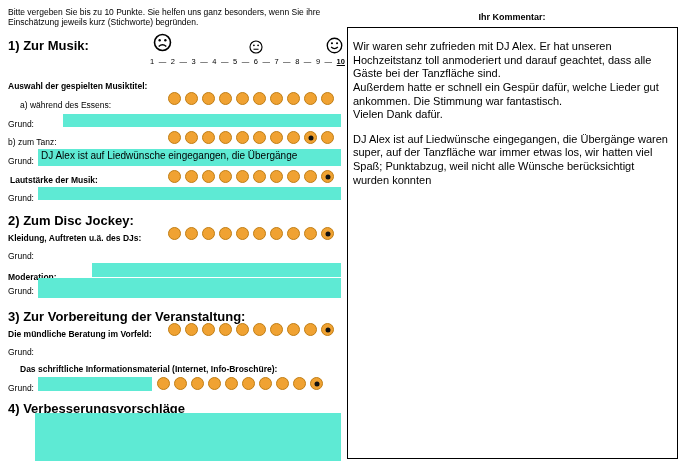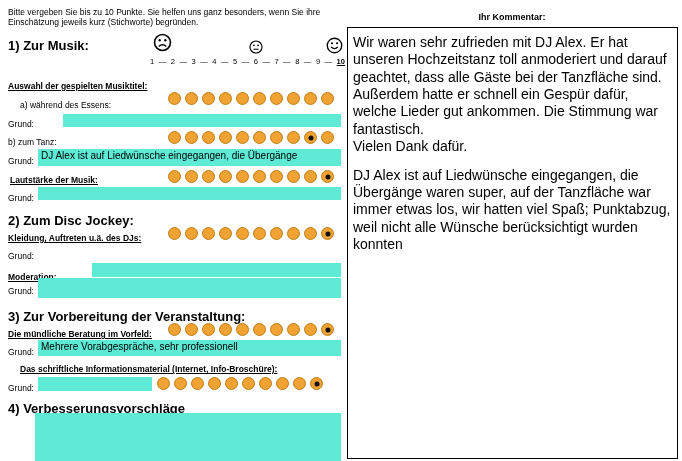--- a/index.html
+++ b/index.html
@@ -2,36 +2,36 @@
 <html><head>
 <meta charset="utf-8">
 <style>
   * { margin:0; padding:0; box-sizing:border-box; }
   html,body { background:#ffffff; }
   body { font-family:"Liberation Sans", sans-serif; color:#000; }
   .page { position:relative; width:682px; height:461px; background:#fff; overflow:hidden; }
   .abs { position:absolute; }
   .lbl { font-size:8.5px; white-space:nowrap; }
   .bold { font-weight:bold; }
-  .ul { text-decoration:underline; }
+  .ul { }
   .sec { font-size:13px; font-weight:bold; white-space:nowrap;text-align:center; }
   .intro { font-size:8.5px; line-height:1.2; }
   .field { background:#5eead4; }
   .field-text { font-size:10px; line-height:1.25; padding:1px 3px; white-space:nowrap; overflow:hidden; }
   .circles { display:flex; gap:4px; }
   .circle { width:13px; height:13px; border-radius:50%; background:#F0A232;
             border:1.5px solid #C07E15; position:relative; flex:0 0 auto; }
   .circle.selected::after { content:""; position:absolute; width:5px; height:5px;
             background:#111; border-radius:50%; top:50%; left:50%; transform:translate(-50%,-50%); }
   .scale { display:flex; justify-content:space-between; align-items:flex-end;
            font-size:7.5px; }
   .scale-num.last { font-weight:bold; text-decoration:underline; }
   .face { display:block; }
   .comment-title { font-size:9px; font-weight:bold; text-align:center; }
-  .comment-box { border:1px solid #000; padding:6px 5px; font-size:14px; line-height:1.24; overflow:hidden; }
+  .comment-box { border:1px solid #000; padding:12px 5px; font-size:11px; line-height:1.24; overflow:hidden; }
   .comment-box p { white-space:pre-line; margin-bottom:11px; }
 </style>
 </head>
 <body>
 
 <div class="page">
 
   <div class="abs intro" style="left:8px; top:7px; width:334px;">Bitte vergeben Sie bis zu 10 Punkte. Sie helfen uns ganz besonders, wenn Sie ihre Einschätzung jeweils kurz (Stichworte) begründen.</div>
 
   <div class="abs sec" style="left:8px; top:38px;">1) Zur Musik:</div>
@@ -170,21 +170,20 @@
       <span class="circle"></span>
       <span class="circle"></span>
       <span class="circle"></span>
       <span class="circle"></span>
       <span class="circle"></span>
       <span class="circle"></span>
       <span class="circle selected"></span>
     </div>
 
   <div class="abs lbl" style="left:8px; top:347px;">Grund:</div>
-  <div class="abs field field-text" style="left:38px; top:340px; width:303px; height:16px;">Mehrere Vorabgespräche, sehr professionell</div>
 
   <div class="abs lbl bold ul" style="left:20px; top:364px;">Das schriftliche Informationsmaterial (Internet, Info-Broschüre):</div>
 
   <div class="abs lbl" style="left:8px; top:383px;">Grund:</div>
   <div class="abs field field-text" style="left:38px; top:377px; width:114px; height:14px;"></div>
   <div class="abs circles" style="left:157px; top:377px;">
       <span class="circle"></span>
       <span class="circle"></span>
       <span class="circle"></span>
       <span class="circle"></span>

